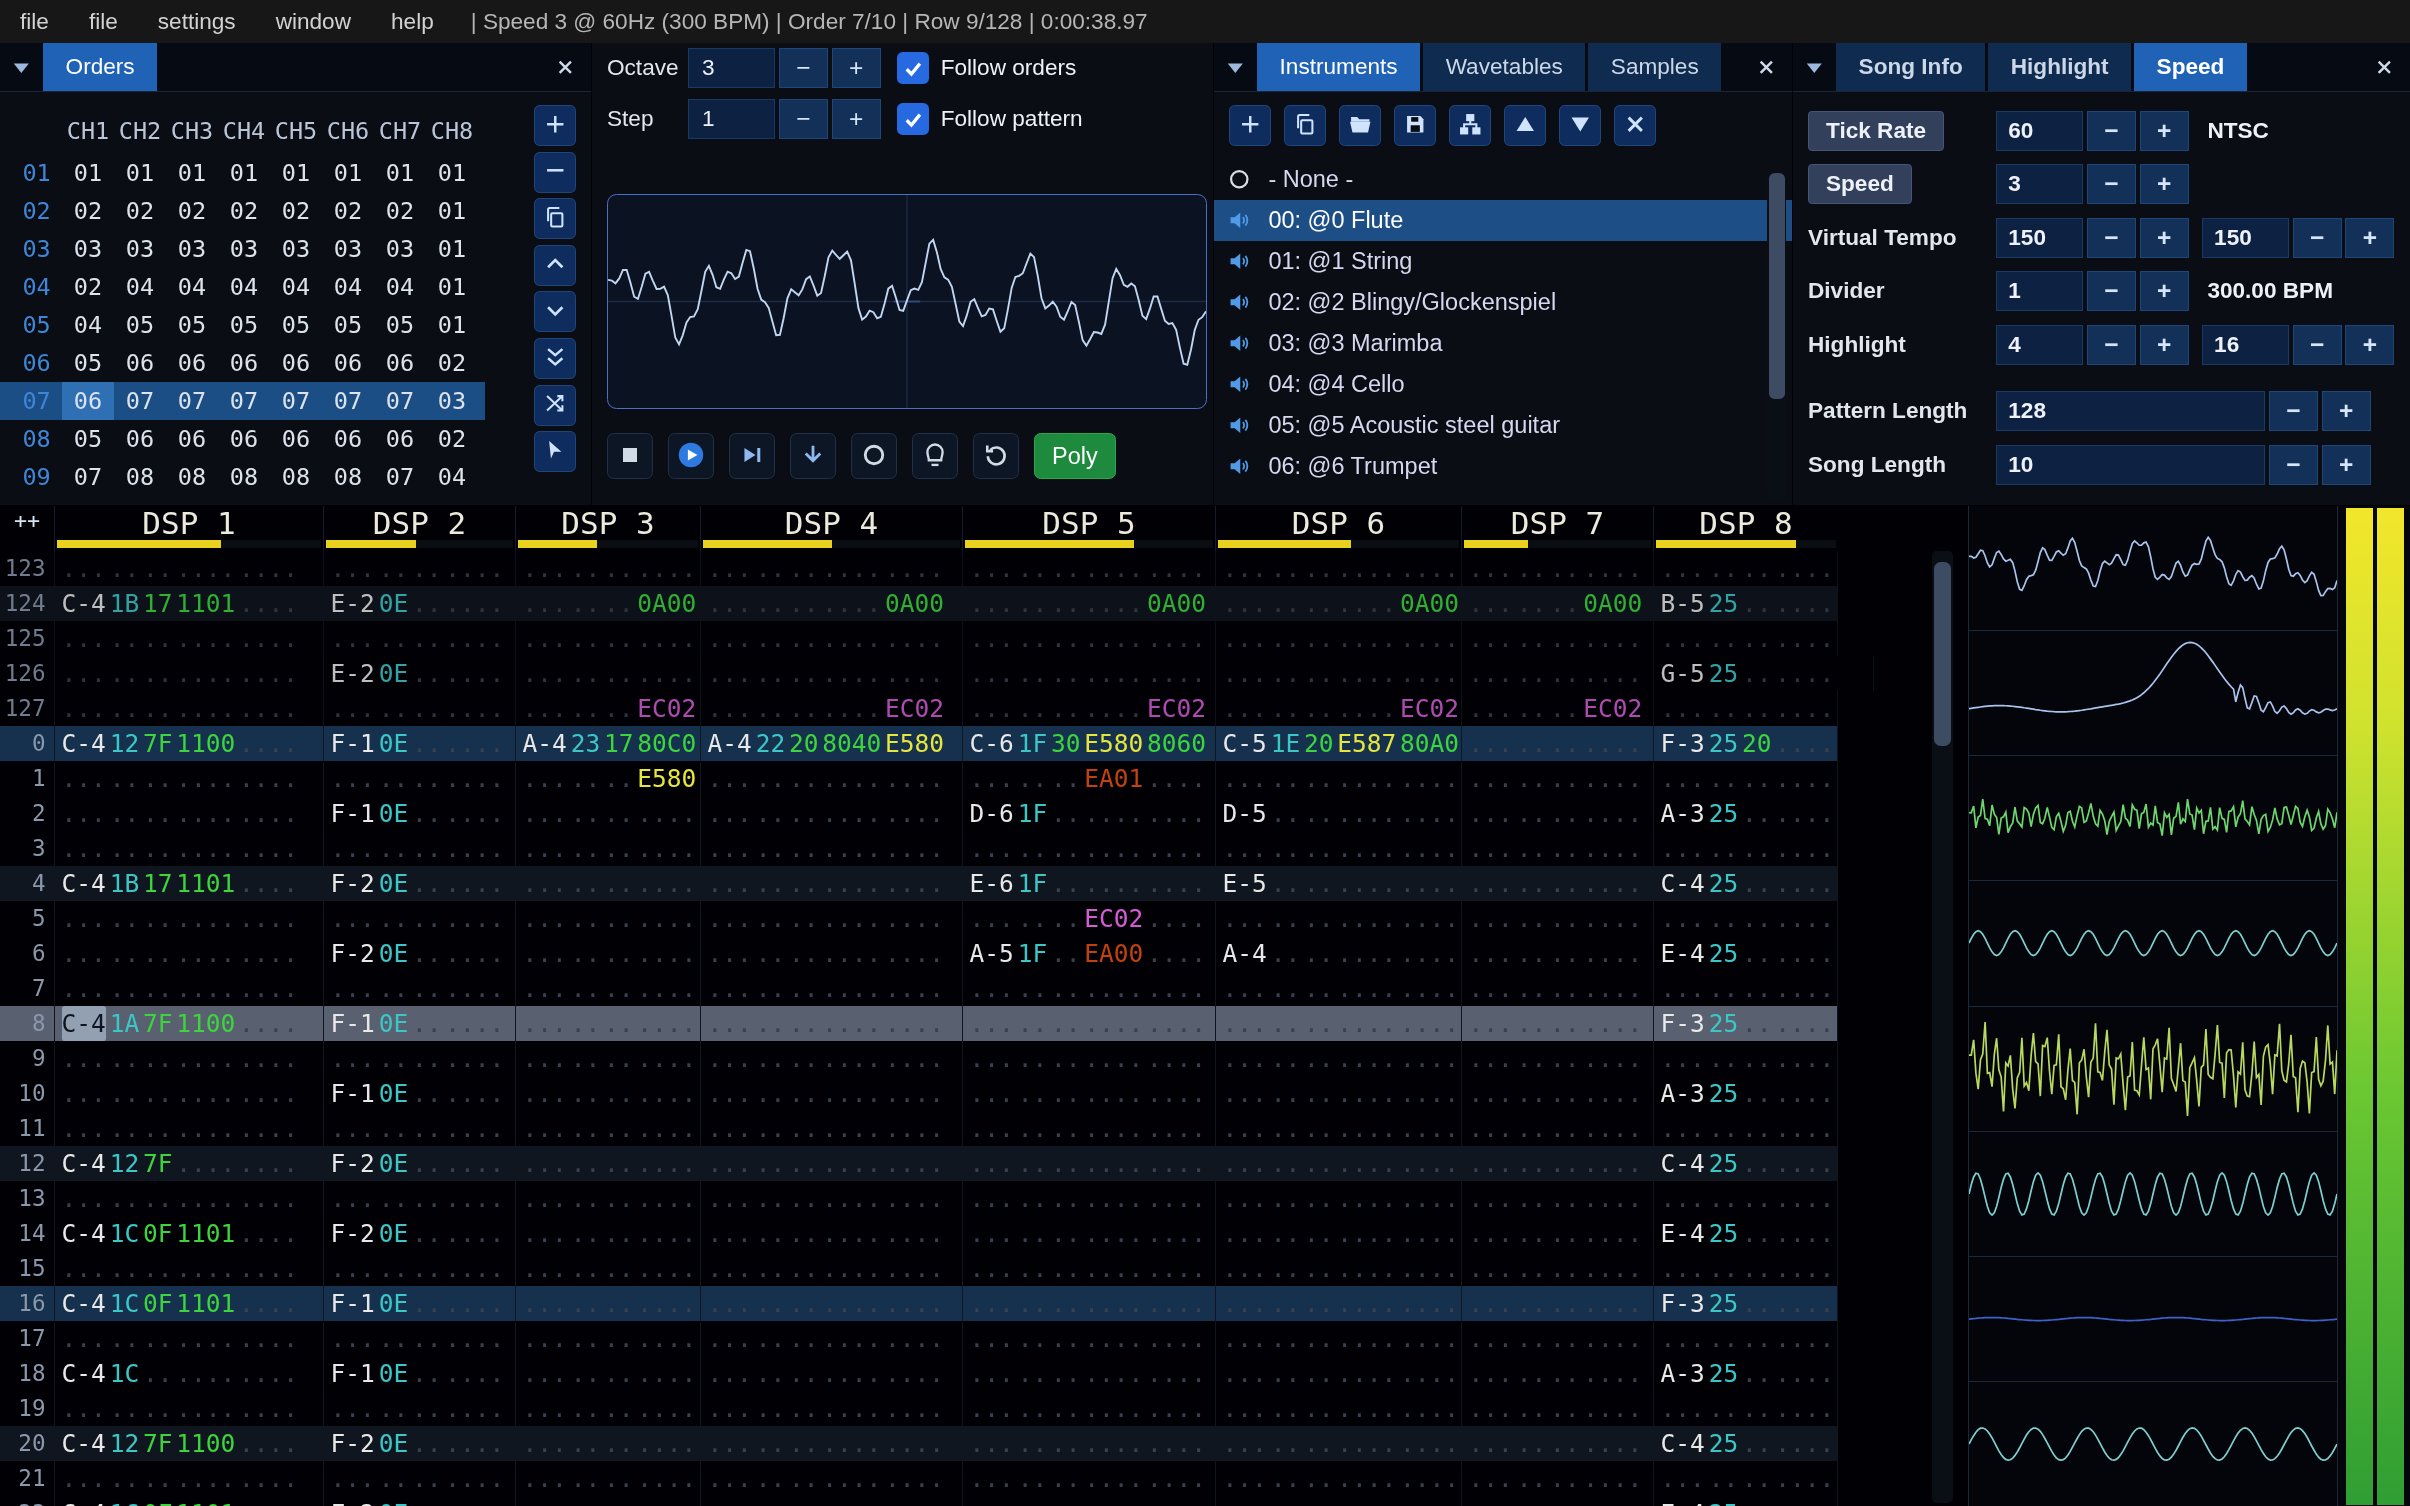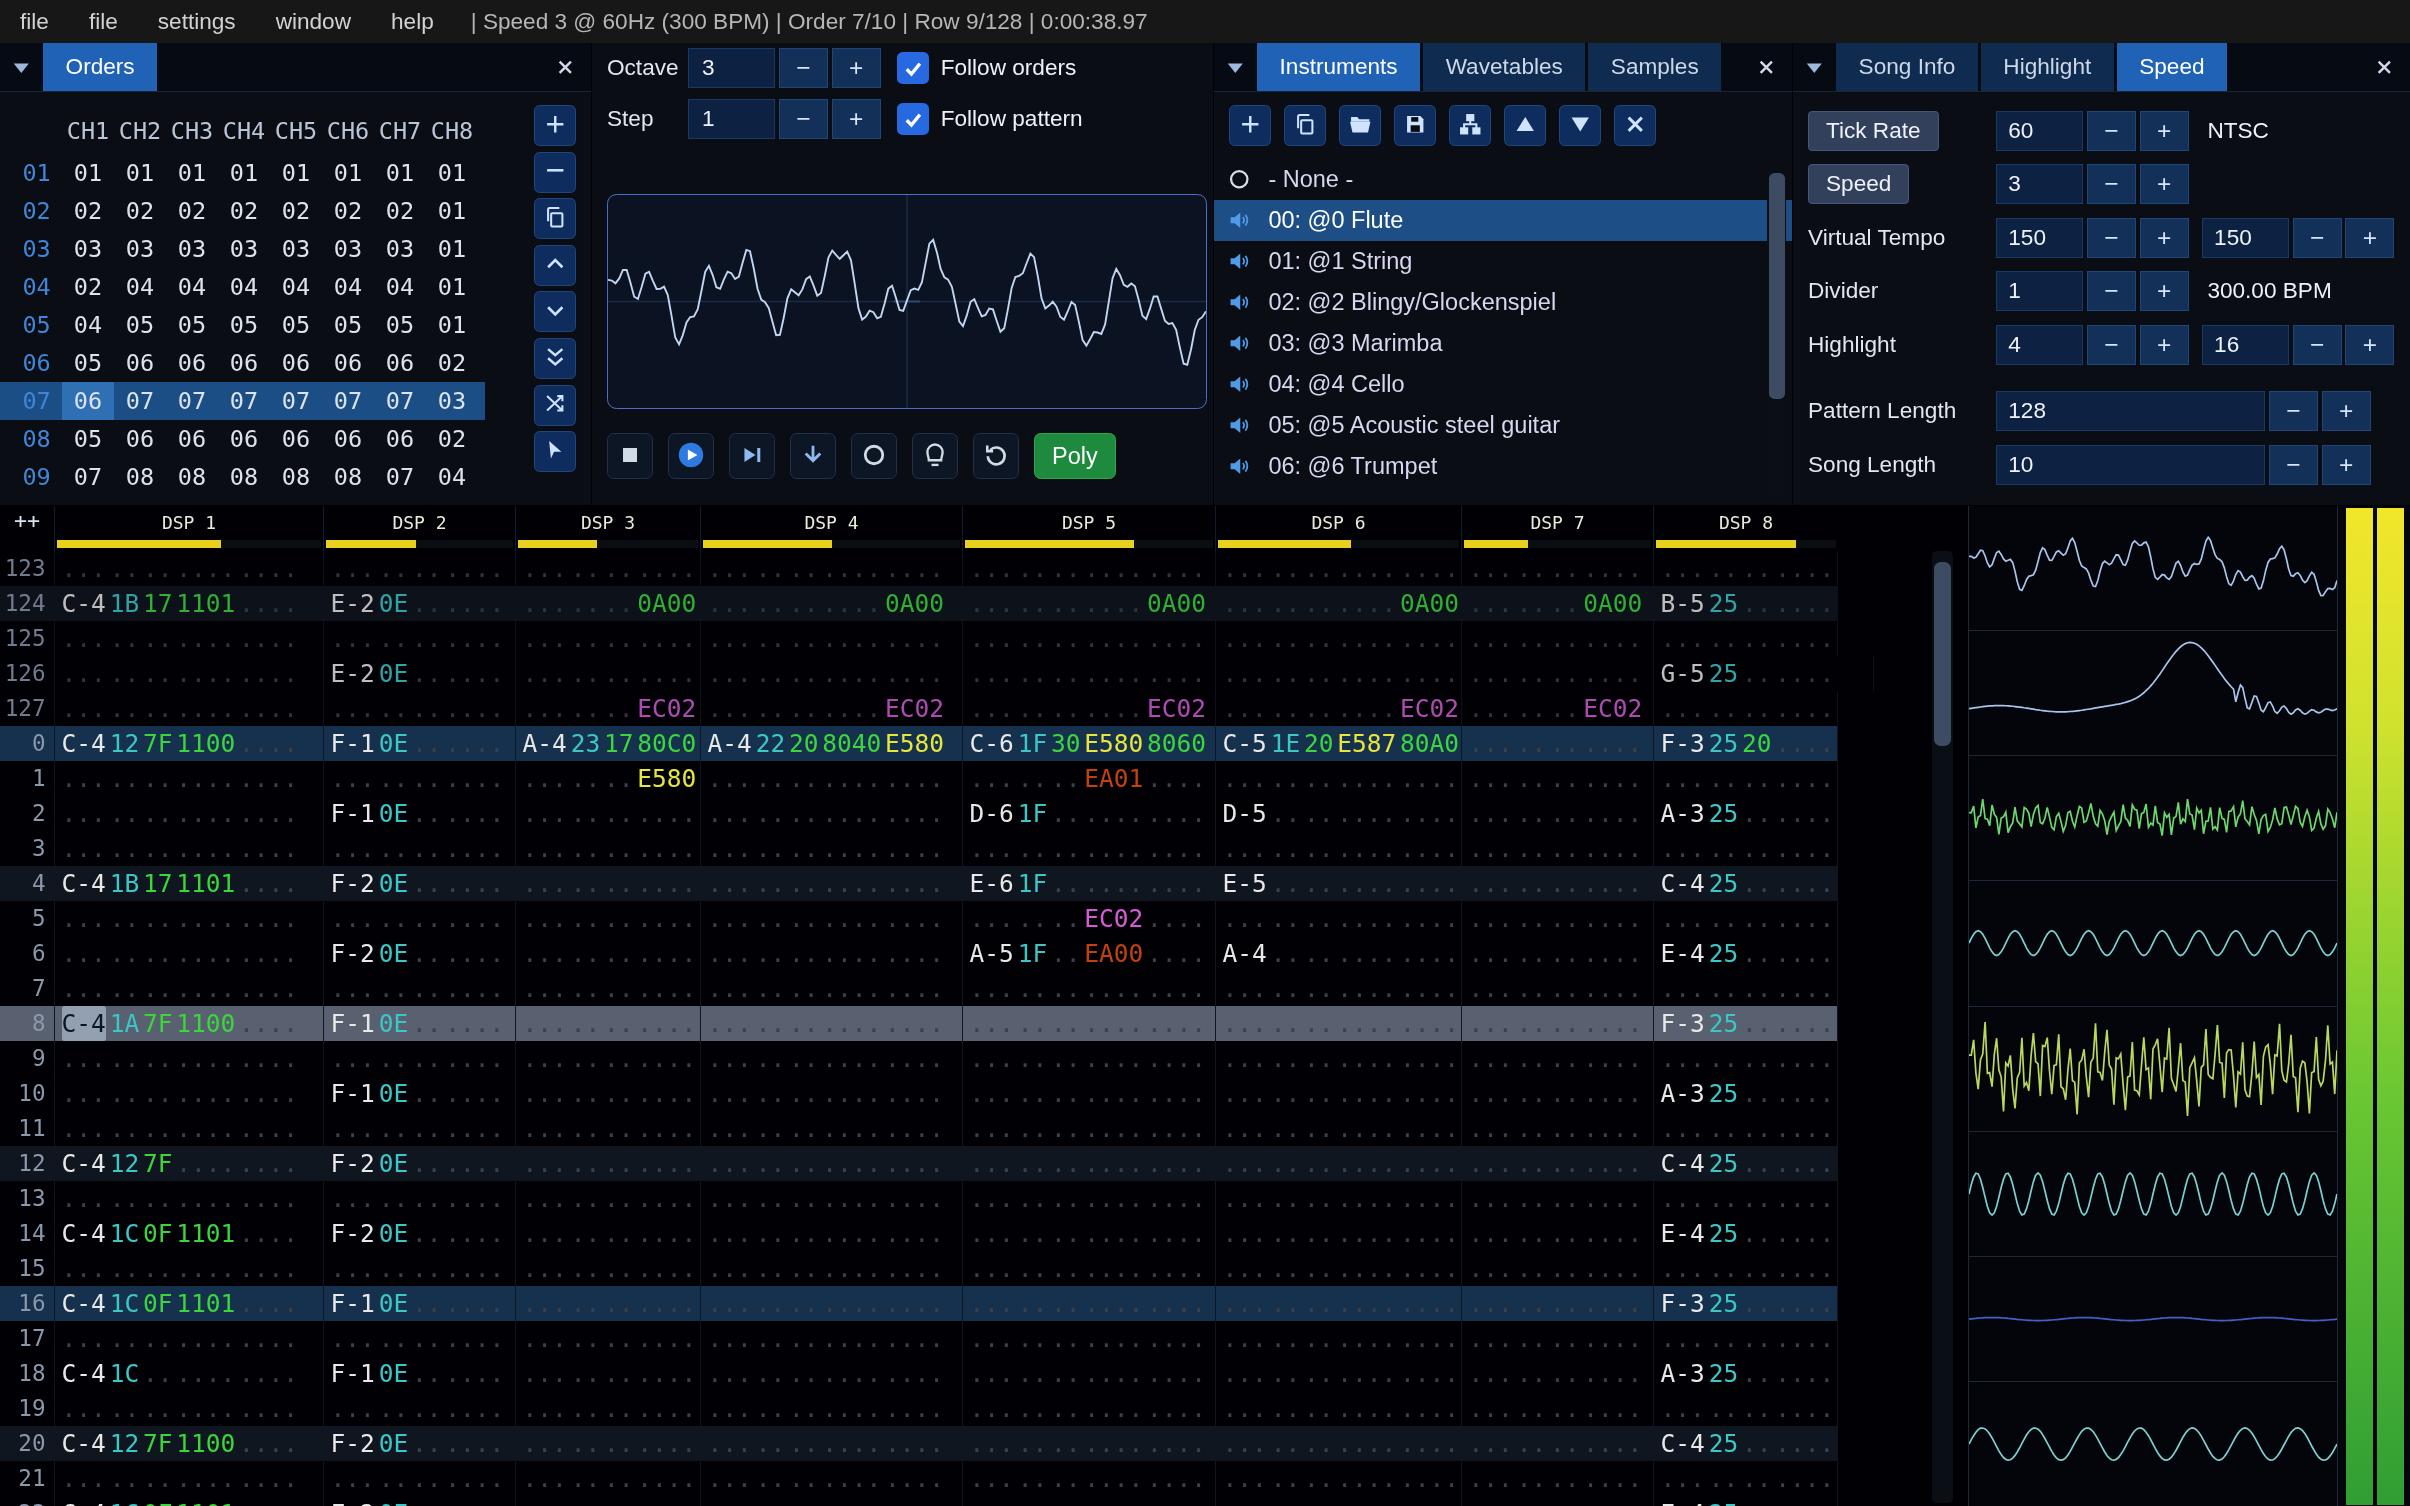--- a/index.html
+++ b/index.html
@@ -11,21 +11,21 @@
   .menubar{display:flex;align-items:center;height:43px;background:#171717;font-size:22.6px;color:#d2d2d2;flex:0 0 auto;}
   .menu-item{padding:0 20px;height:100%;display:flex;align-items:center;cursor:default;}
   .menu-status{margin-left:17px;color:#b6b6b6;white-space:nowrap;}
 
   
   .toprow{display:flex;height:463px;flex:0 0 auto;border-bottom:1.9px solid #000;}
   .panel{height:100%;background:#0a0d14;border-right:1.9px solid #010209;position:relative;overflow:hidden;}
   .orders-panel{width:592px;}
   .transport-panel{width:622px;background:#0a0d14;}
   .instruments-panel{width:579px;}
-  .song-panel{flex:1;}
+  .song-panel{flex:1;font-weight:bold;}
 
   .tabbar{display:flex;align-items:stretch;height:49px;background:#060a12;border-bottom:0.9px solid #1b2536;}
   .tabs{display:flex;align-items:stretch;}
   .win-icon{width:43px;display:flex;align-items:center;justify-content:center;color:#9db8dd;flex:0 0 auto;}
   .win-icon svg{width:22.6px;height:22.6px;}
   .tab{display:flex;align-items:center;padding:0 22.6px;font-size:22.6px;color:#ccd7e8;background:#0f2c50;margin-right:2.8px;white-space:nowrap;}
   .tab.active{background:#1f62b6;color:#ffffff;}
   .tab-close{margin-left:auto;width:51px;display:flex;align-items:center;justify-content:center;color:#cfd9ea;flex:0 0 auto;}
   .tab-close svg{width:22.6px;height:22.6px;}
 
@@ -80,21 +80,21 @@
   .s-after{font-size:22.6px;color:#eef2f8;margin-left:15px;white-space:nowrap;}
   .s-gap{width:9.4px;flex:0 0 auto;}
   .s-spacer{height:13px;}
 
   
   .main{display:flex;flex:1;min-height:0;}
   .pattern-wrap{width:1968px;height:100%;position:relative;background:#000005;overflow:hidden;flex:0 0 auto;}
   .p-header{display:flex;height:45px;background:#000005;}
   .p-corner{width:54px;display:flex;align-items:flex-start;justify-content:center;padding-top:1.9px;font-size:21.7px;color:#d9e2ef;font-family:"DejaVu Sans Mono",monospace;}
   .p-chan{display:flex;flex-direction:column;justify-content:flex-end;border-left:0.9px solid #141c2b;padding-bottom:2.8px;flex:0 0 auto;}
-  .p-chan-name{text-align:center;font-size:18px;color:#eceadc;line-height:30px;font-family:"DejaVu Sans Mono",monospace;}
+  .p-chan-name{text-align:center;font-size:31px;color:#eceadc;line-height:30px;font-family:"DejaVu Sans Mono",monospace;}
   .p-chan-meter{height:8.5px;background:#0a0d12;margin:1.9px 1.9px 0 1.9px;}
   .p-chan-meter > div{height:100%;background:#e8d21e;}
   .p-rows{position:absolute;top:45px;left:0;right:0;bottom:0;overflow:hidden;}
   .p-row{display:flex;height:35px;line-height:35px;font-family:"DejaVu Sans Mono",monospace;font-size:24.5px;width:1837px;}
   .p-row.hl1{background:#10161f;}
   .p-row.hl2{background:#15314e;}
   .p-row.play{background:#596171;}
   .p-row.prev{opacity:0.82;}
   .p-rn{width:54px;text-align:right;padding-right:8.5px;color:#8b97ab;font-size:22.6px;flex:0 0 auto;}
   .p-cell{padding-left:6.6px;white-space:nowrap;overflow:hidden;border-left:0.9px solid #10161f;flex:0 0 auto;}

